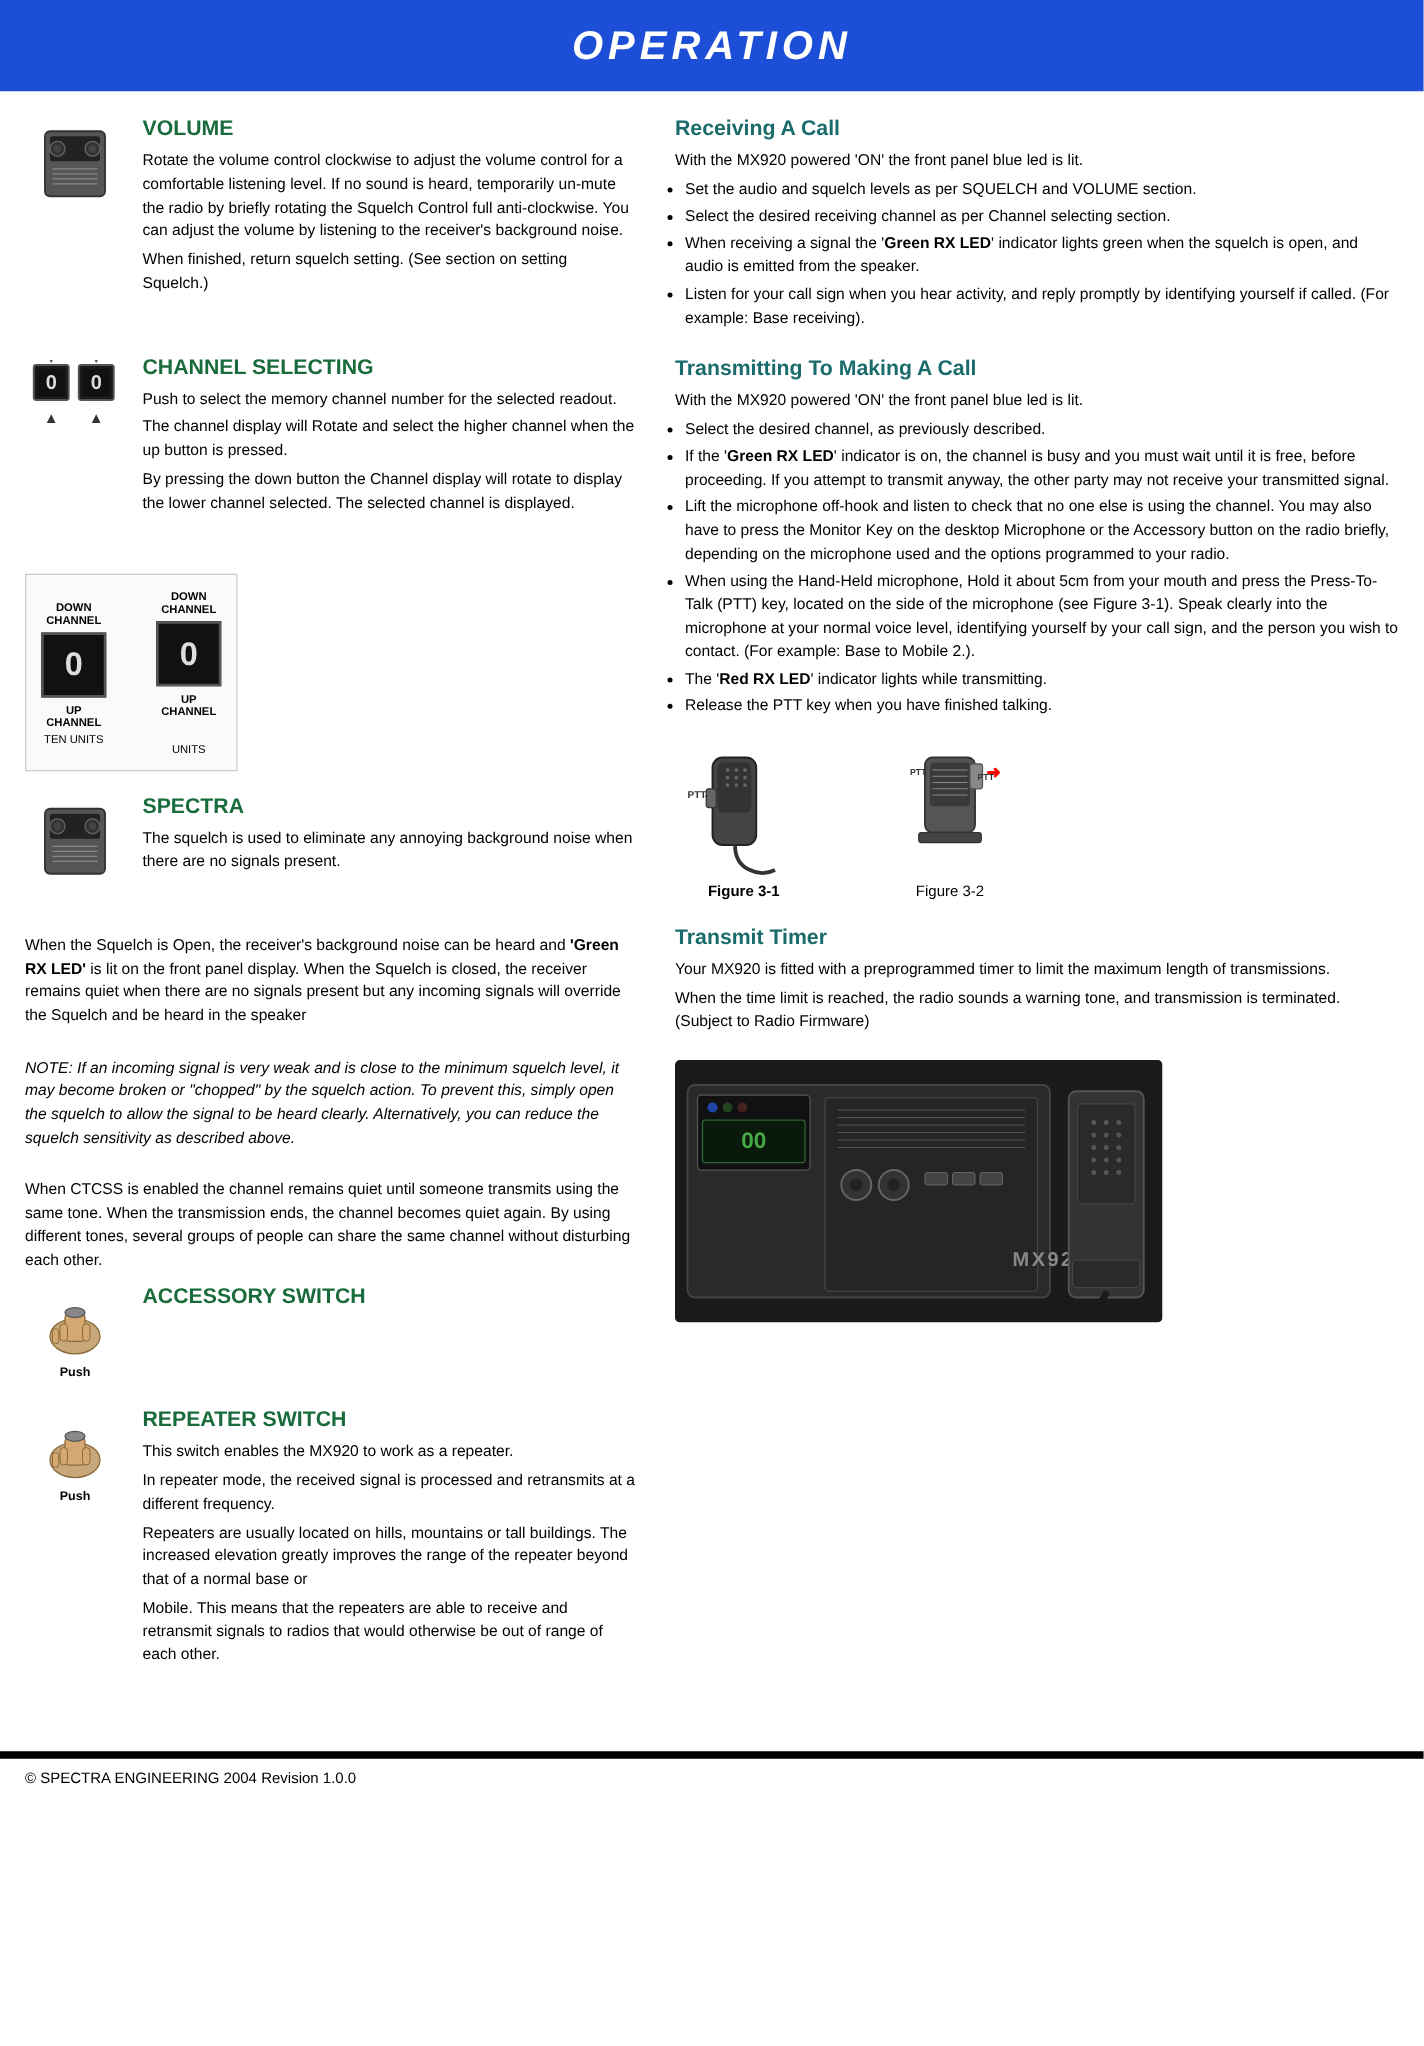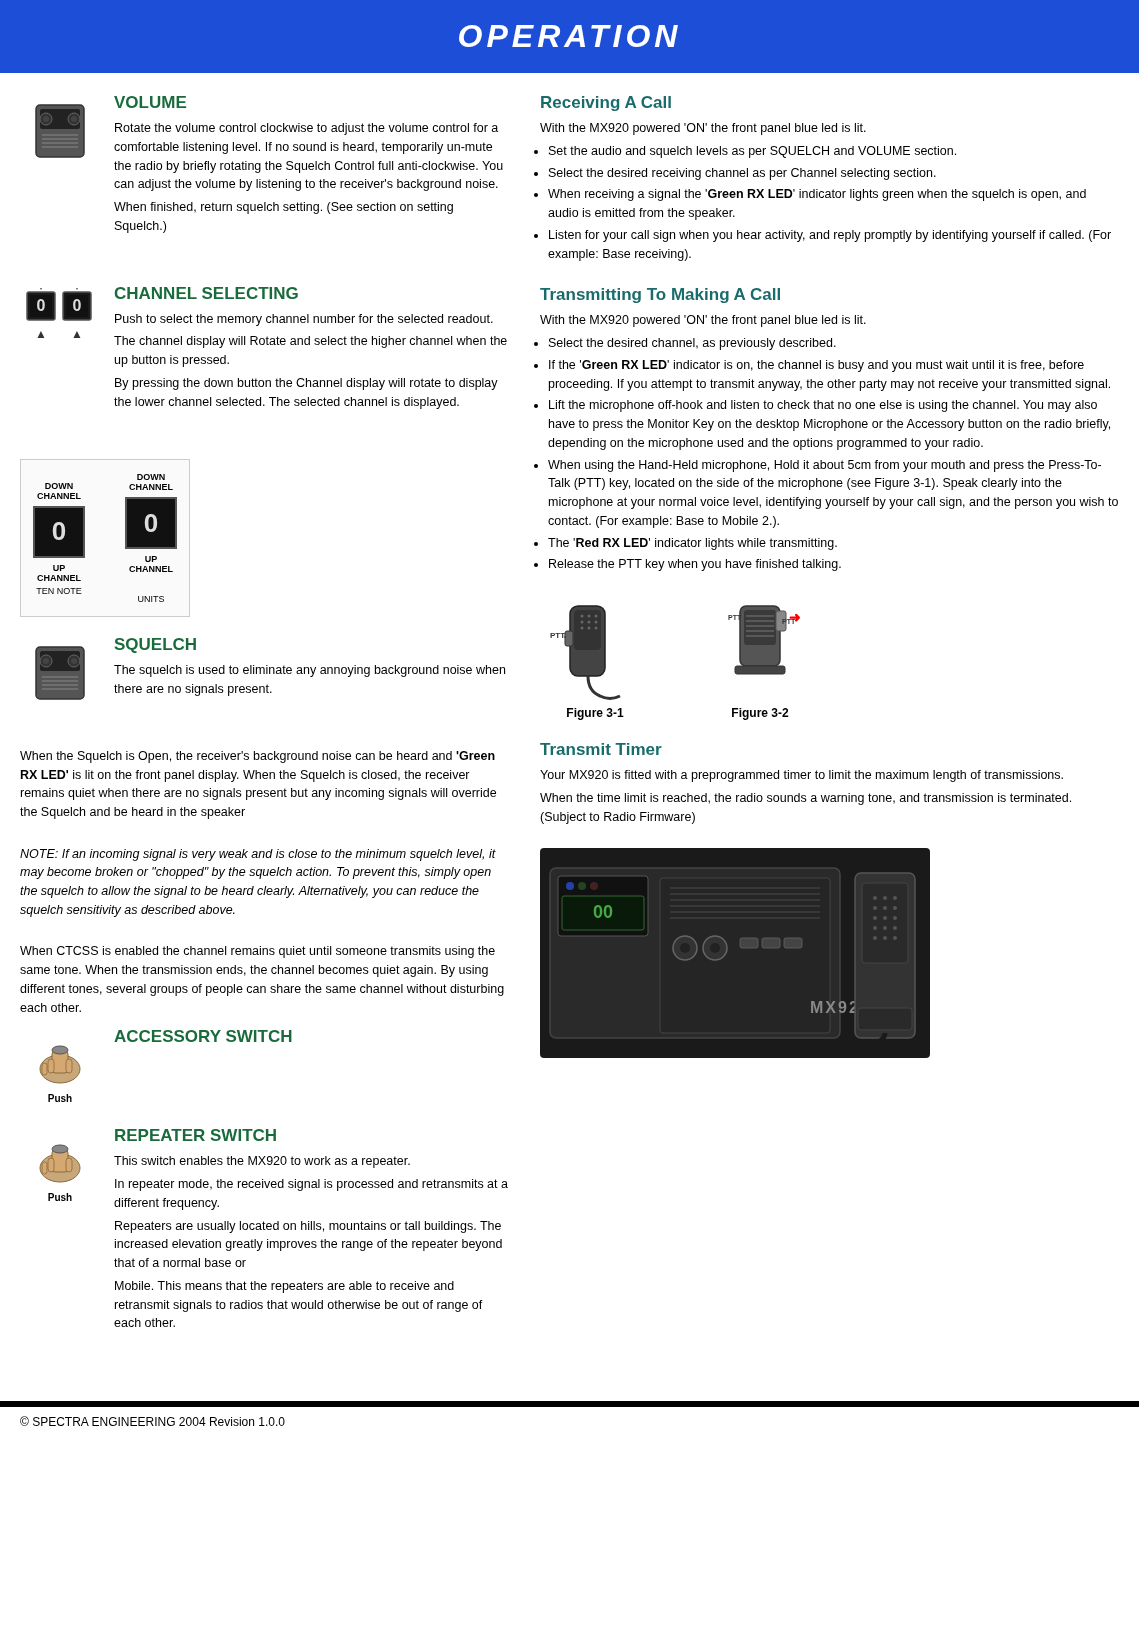--- a/index.html
+++ b/index.html
@@ -197,21 +197,21 @@
 
     
     <div style="margin-left:0; margin-bottom:18px; border:1px solid #ccc; padding:12px; background:#fafafa; display:inline-block;">
       <div style="display:flex; gap:40px; align-items:center;">
         <div style="display:flex;flex-direction:column;align-items:center;">
           <span style="font-size:9px;text-align:center;font-weight:bold;">DOWN<br>CHANNEL</span>
           <div style="width:52px;height:52px;background:#111;border:2px solid #555;display:flex;align-items:center;justify-content:center;margin:5px 0;">
             <span style="color:#ddd;font-size:26px;font-weight:bold;">0</span>
           </div>
           <span style="font-size:9px;text-align:center;font-weight:bold;">UP<br>CHANNEL</span>
-          <span style="font-size:9px;margin-top:3px;">TEN NOTE</span>
+          <span style="font-size:9px;margin-top:3px;">TEN UNITS</span>
         </div>
         <div style="display:flex;flex-direction:column;align-items:center;">
           <span style="font-size:9px;text-align:center;font-weight:bold;">DOWN<br>CHANNEL</span>
           <div style="width:52px;height:52px;background:#111;border:2px solid #555;display:flex;align-items:center;justify-content:center;margin:5px 0;">
             <span style="color:#ddd;font-size:26px;font-weight:bold;">0</span>
           </div>
           <span style="font-size:9px;text-align:center;font-weight:bold;">UP<br>CHANNEL</span>
           <span style="font-size:9px;margin-top:20px;">UNITS</span>
         </div>
       </div>
@@ -227,21 +227,21 @@
           <line x1="16" y1="42" x2="52" y2="42" stroke="#888" stroke-width="1"></line>
           <line x1="16" y1="46" x2="52" y2="46" stroke="#888" stroke-width="1"></line>
           <line x1="16" y1="50" x2="52" y2="50" stroke="#888" stroke-width="1"></line>
           <circle cx="20" cy="22" r="6" fill="#333" stroke="#666" stroke-width="1"></circle>
           <circle cx="20" cy="22" r="3" fill="#444"></circle>
           <circle cx="48" cy="22" r="6" fill="#333" stroke="#666" stroke-width="1"></circle>
           <circle cx="48" cy="22" r="3" fill="#444"></circle>
         </svg>
       </div>
       <div class="section">
-        <div class="section-title teal">SQUELCH</div>
+        <div class="section-title teal">SPECTRA</div>
         <div class="section-body">
           <p>The squelch is used to eliminate any annoying background noise when there are no signals present.</p>
         </div>
       </div>
     </div>
     <div class="section-body" style="margin-bottom:10px;">
       <p>When the Squelch is Open, the receiver's background noise can be heard and <span class="bold green-rx">'Green RX LED'</span> is lit on the front panel display. When the Squelch is closed, the receiver remains quiet when there are no signals present but any incoming signals will override the Squelch and be heard in the speaker</p>
       <br>
       <p class="italic">NOTE: If an incoming signal is very weak and is close to the minimum squelch level, it may become broken or "chopped" by the squelch action. To prevent this, simply open the squelch to allow the signal to be heard clearly. Alternatively, you can reduce the squelch sensitivity as described above.</p>
       <br>
@@ -369,21 +369,21 @@
           <rect x="76" y="15" width="10" height="20" rx="2" fill="#888" stroke="#555" stroke-width="1"></rect>
 
           <text x="89" y="26" font-size="14" fill="red" font-weight="bold">➜</text>
           <text x="82" y="28" font-size="7" fill="#333" font-weight="bold">PTT</text>
 
           <rect x="35" y="70" width="50" height="8" rx="2" fill="#444" stroke="#333" stroke-width="1"></rect>
 
           <text x="28" y="24" font-size="7" fill="#333" font-weight="bold">PTT</text>
           <line x1="45" y1="23" x2="47" y2="23" stroke="#333" stroke-width="0.8"></line>
         </svg>
-        <span style="font-size:12px;font-weight:bold;">Figure 3-2</span>
+        <span style="font-size:12px;font-weight:normal;">Figure 3-2</span>
       </div>
     </div>
 
     <div class="section">
       <div class="section-title" style="color:#1a6b6b; font-size:17px;">Transmit Timer</div>
       <div class="section-body">
         <p>Your MX920 is fitted with a preprogrammed timer to limit the maximum length of transmissions.</p>
         <p>When the time limit is reached, the radio sounds a warning tone, and transmission is terminated. (Subject to Radio Firmware)</p>
       </div>
     </div>

